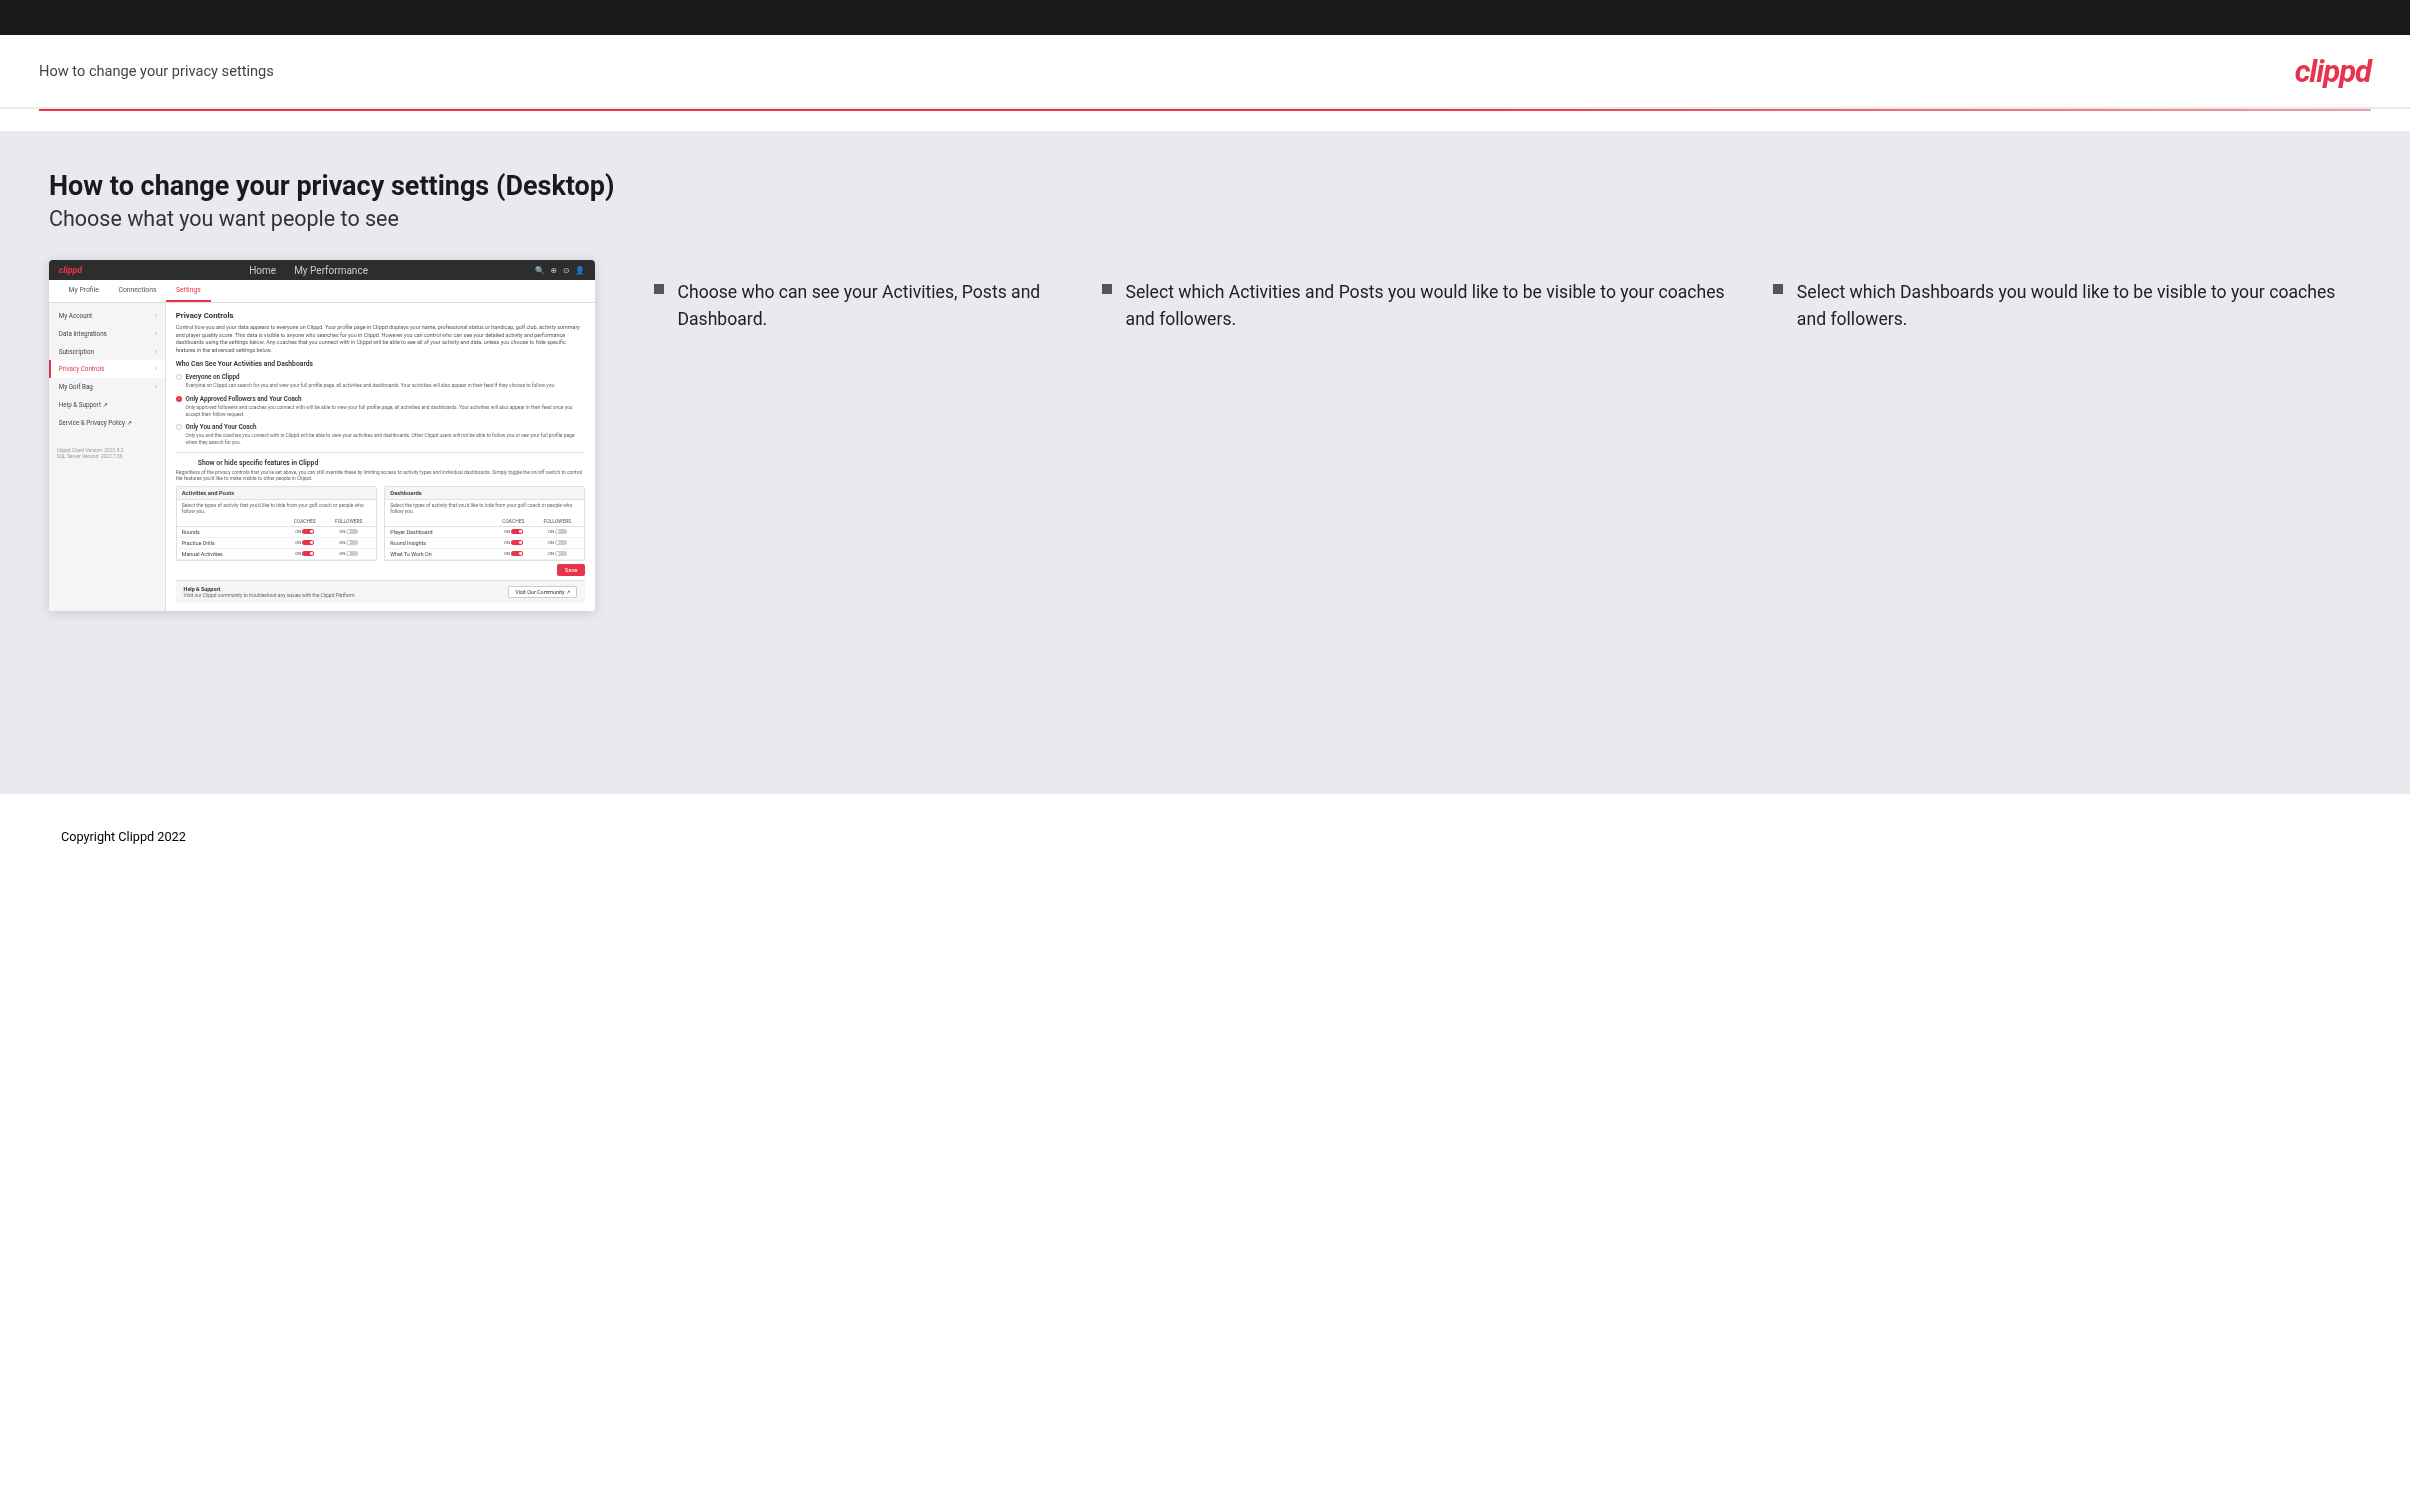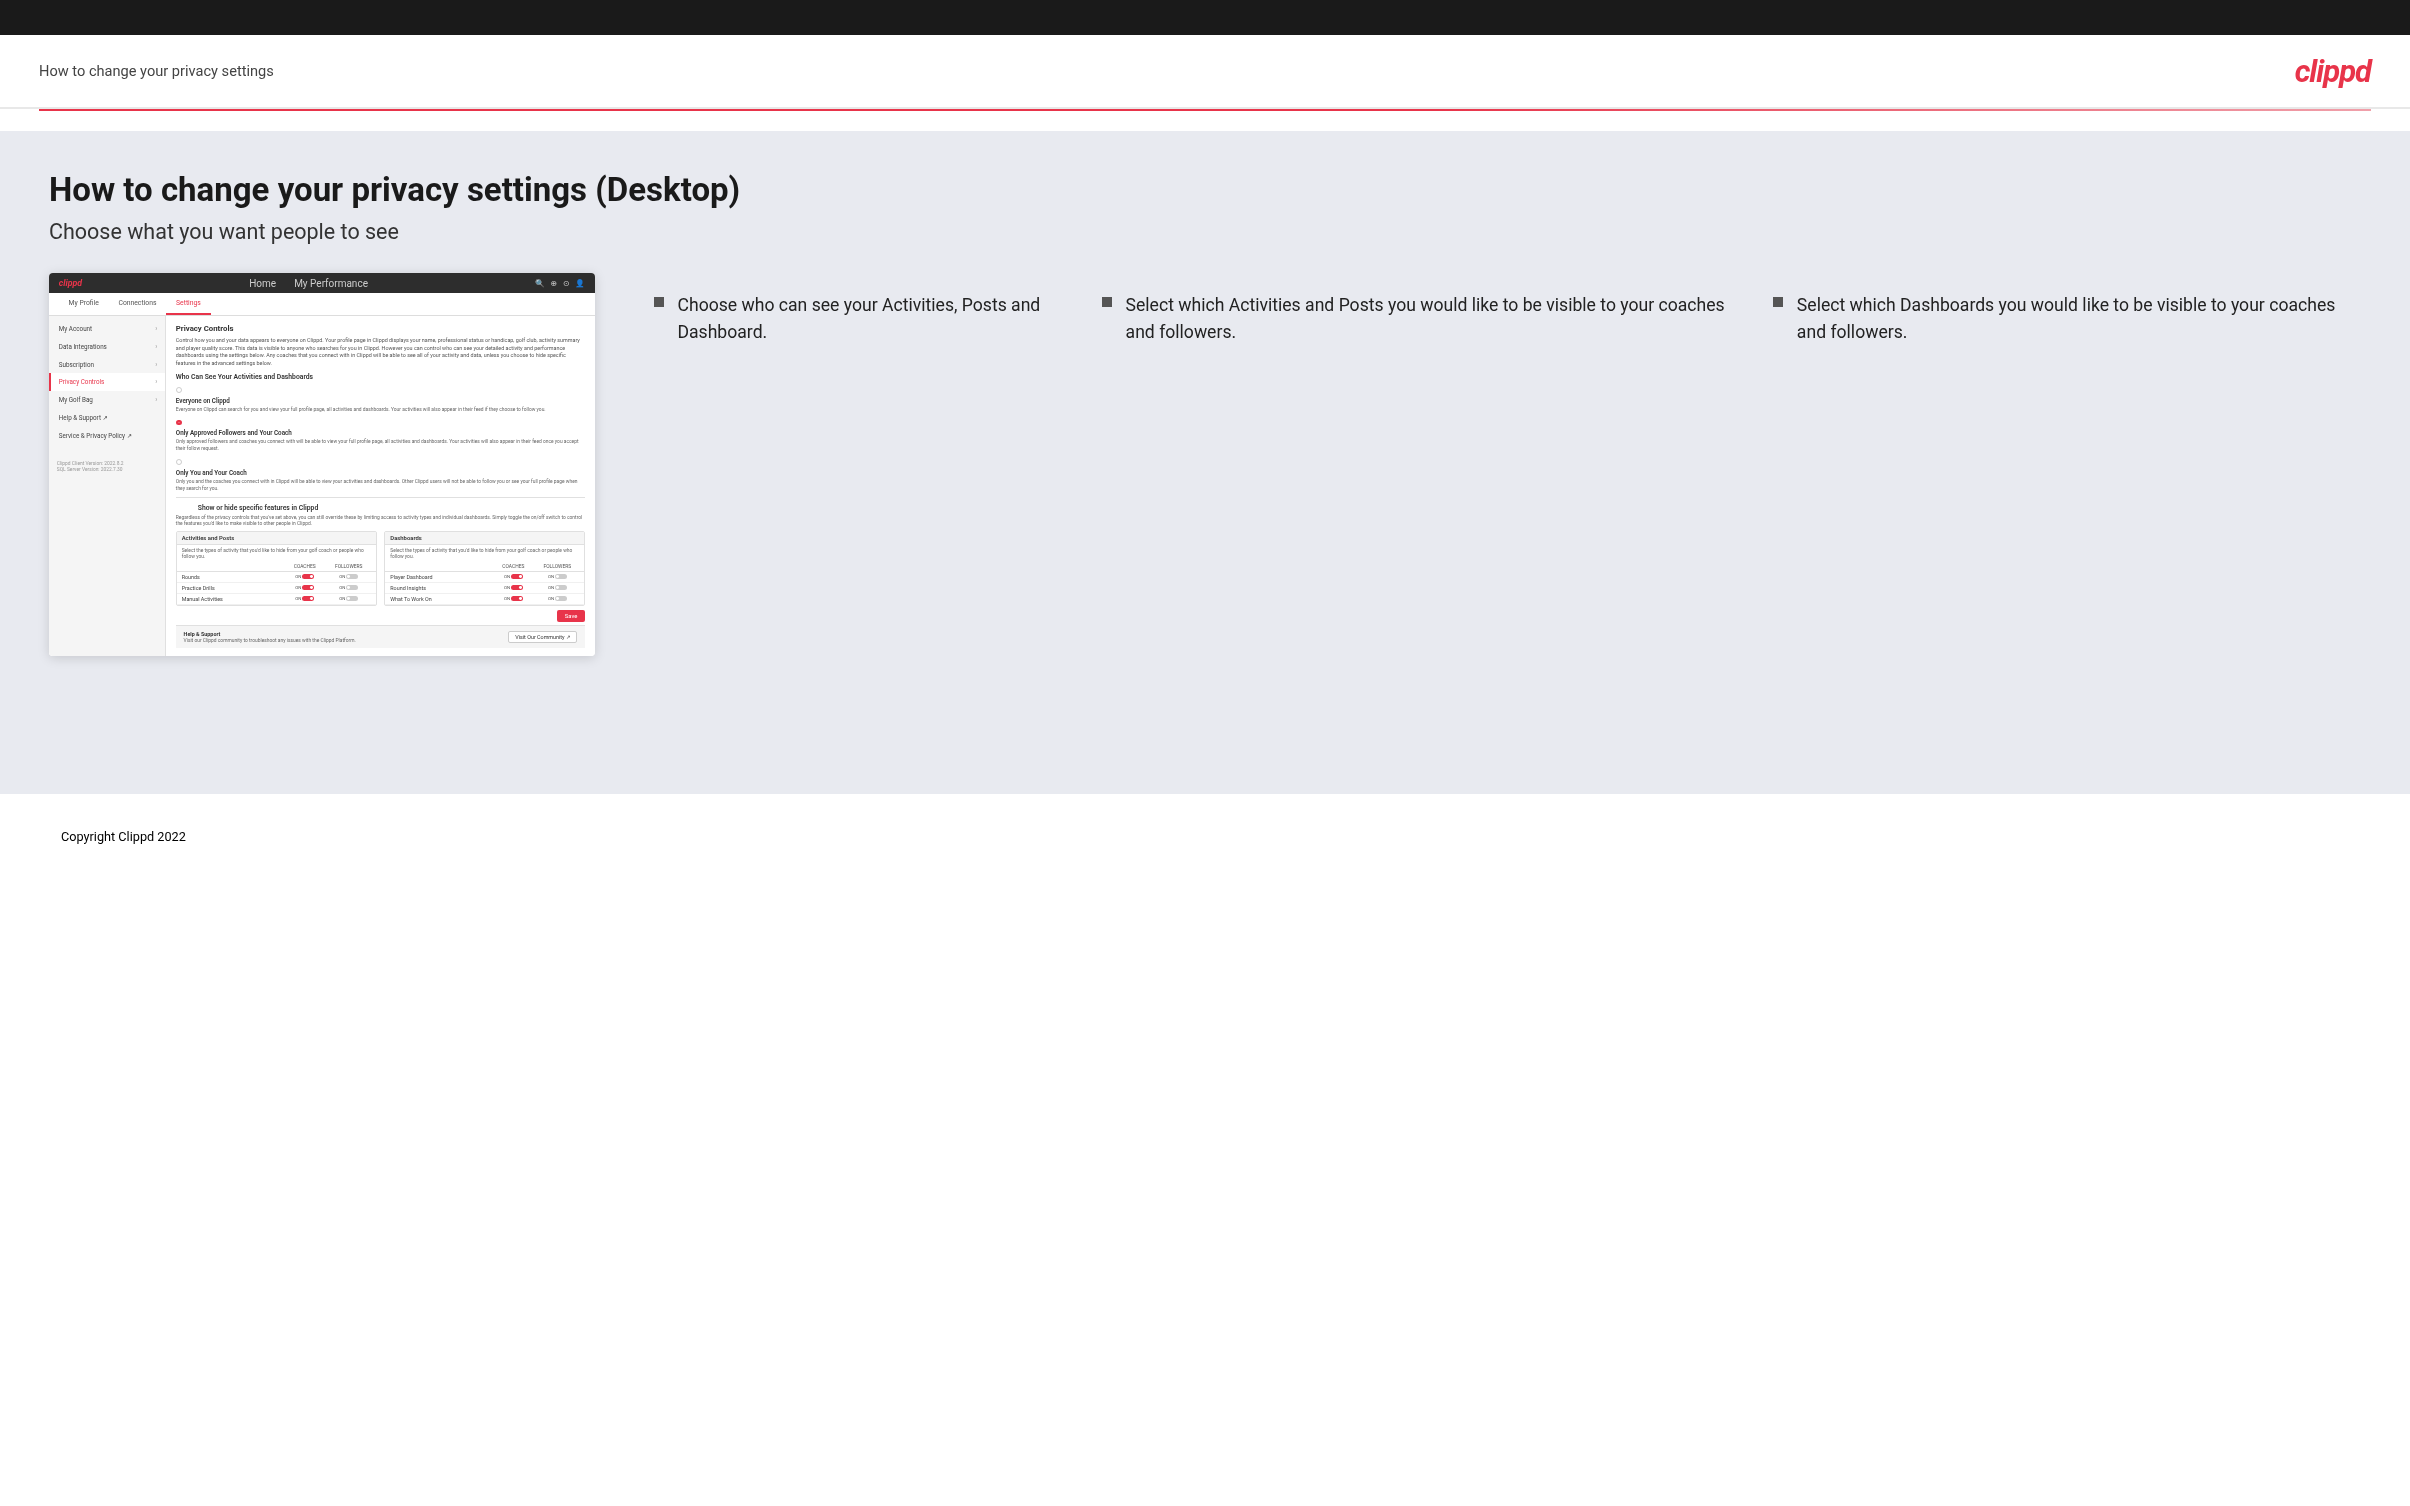--- a/index.html
+++ b/index.html
@@ -48,24 +48,24 @@
 
     
     .main-content {
       background: #e8eaf0;
       margin: 19.5px 0;
       padding: 39px 49px;
       min-height: 663px;
     }
 
     .content-title {
-      font-size: 33px;
+      font-size: 27px;
       font-weight: 700;
       color: #1a1a1a;
-      margin-bottom: 10px;
+      margin-bottom: 4px;
     }
     .content-subtitle {
       font-size: 21.5px;
       font-weight: 400;
       color: #333;
       margin-bottom: 29px;
     }
 
     .content-layout {
       display: flex;
@@ -195,21 +195,20 @@
       color: #333;
       margin-bottom: 4.9px;
       margin-top: 5.9px;
     }
 
     .radio-option {
       display: flex;
       align-items: flex-start;
       gap: 3.9px;
       margin-bottom: 5.9px;
-      flex-direction: column;
     }
     .radio-circle {
       width: 5.9px;
       height: 5.9px;
       border-radius: 50%;
       border: 1px solid #ccc;
       margin-top: 1px;
       flex-shrink: 0;
     }
     .radio-circle.selected {

